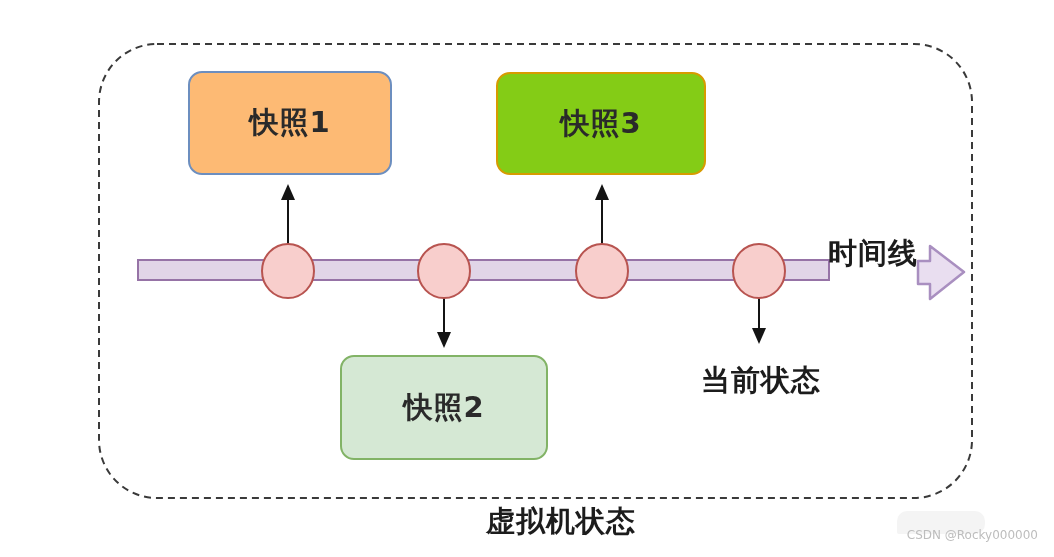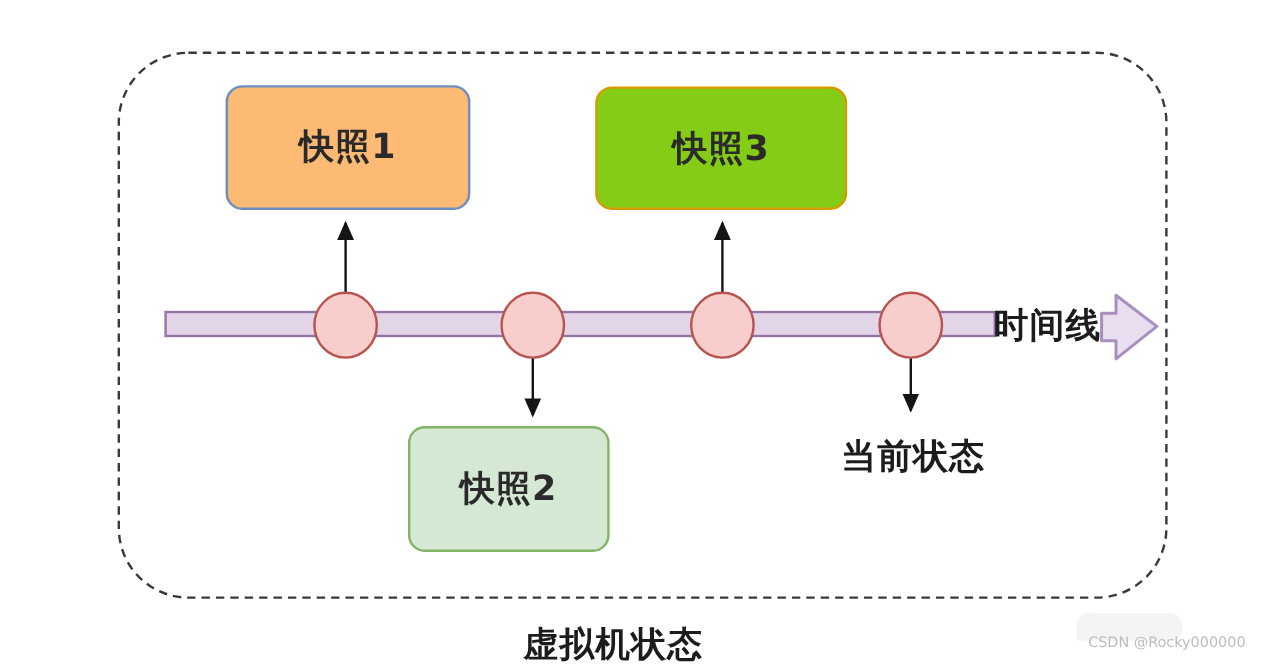--- a/index.html
+++ b/index.html
@@ -26,36 +26,35 @@
     box-sizing: border-box;
   }
   .snapshot-label {
     font-size: 29px;
     font-weight: 700;
     color: #2a2a2a;
     letter-spacing: 1px;
   }
   #snapshot1-box { left: 188px; top: 71px;  width: 204px; height: 104px; }
   #snapshot3-box { left: 496px; top: 72px;  width: 210px; height: 103px; }
-  #snapshot2-box { left: 340px; top: 355px; width: 168px; height: 105px; }
+  #snapshot2-box { left: 340px; top: 355px; width: 208px; height: 105px; }
   .big-label {
     position: absolute;
     font-size: 29px;
     font-weight: 700;
     color: #1c1c1c;
     white-space: nowrap;
     letter-spacing: 1px;
   }
-  #timeline-label      { left: 828px; top: 252px; }
+  #timeline-label      { left: 828px; top: 234px; }
   #current-state-label { left: 701px; top: 361px; }
   #diagram-caption {
     left: 436px; top: 502px;
     width: 200px;
-    text-align: left;
-    margin-top: 16px;
+    text-align: right;
   }
   .watermark-blob {
     position: absolute;
     left: 897px; top: 511px;
     width: 88px; height: 23px;
     background: #f4f4f4;
     border-radius: 10px 10px 10px 2px;
   }
   .watermark {
     position: absolute;

